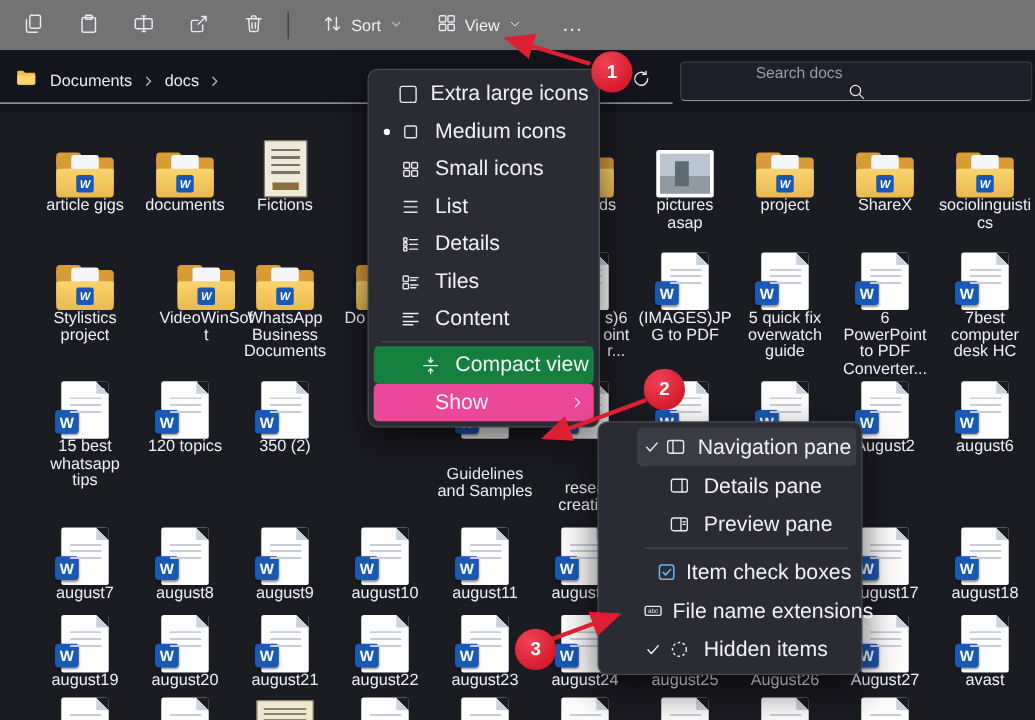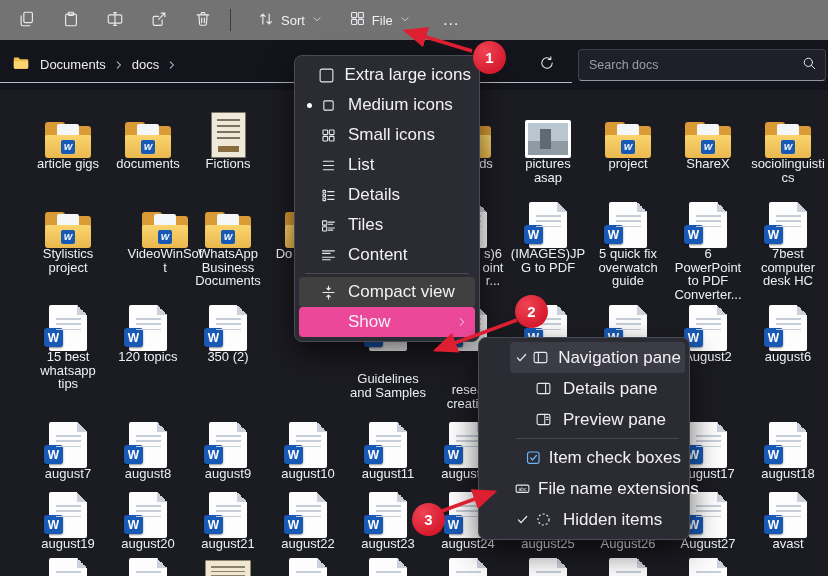--- a/index.html
+++ b/index.html
@@ -15,22 +15,22 @@
     padding:0 10px;border-radius:4px;margin-left:6px;font-size:13px;font-family:inherit;}
   .tmore{background:none;border:none;color:#f0f0f4;font-size:17px;margin-left:14px;height:32px;width:32px;border-radius:4px;}
 
   
   .addressbar{height:50px;background:#14141c;display:flex;align-items:center;position:relative;z-index:4;padding-right:2px;}
   .crumbwrap{flex:1;height:34px;display:flex;align-items:center;gap:6px;padding-left:12px;border-bottom:1px solid #b9b9c4;margin-right:6px;}
   #crumbs{display:flex;align-items:center;gap:2px;}
   .crumb{font-size:13px;color:#ececf0;padding:2px 4px;border-radius:3px;}
   .crumbsep{display:flex;align-items:center;}
   .rfr{margin-left:auto;margin-right:10px;width:30px;height:30px;}
-  .search{width:248px;height:32px;background:#1f1f29;border:1px solid #3f3f4a;border-bottom-color:#9595a0;border-radius:4px;
-    display:flex;align-items:center;padding:0 8px;box-sizing:border-box;}
+  .search{width:282px;height:32px;background:#1f1f29;border:1px solid #3f3f4a;border-bottom-color:#9595a0;border-radius:4px;
+    display:flex;align-items:center;padding:0 8px;box-sizing:border-box;flex-direction:column;}
   .sinput{flex:1;background:transparent;border:none;outline:none;color:#e6e6ec;font-size:12.5px;font-family:inherit;min-width:0;}
   .sinput::placeholder{color:#9c9ca8;}
 
   
   #files{position:absolute;inset:0;z-index:1;}
   .file{position:absolute;width:76px;}
   .fic{height:46px;display:flex;align-items:flex-end;justify-content:center;}
   .flb{position:absolute;top:45px;left:0;width:76px;text-align:center;font-size:13px;line-height:13.5px;
     color:#eef0f6;white-space:pre-line;overflow-wrap:break-word;}
 
@@ -64,21 +64,21 @@
   .icon-letter::after{content:"";position:absolute;left:5px;right:5px;top:5px;height:10px;
     background:repeating-linear-gradient(to bottom,#8a8268 0 1.6px,transparent 1.6px 4.6px);}
 
   
   .menu{position:absolute;background:#2b2b33;border:1px solid #4a4a54;border-radius:8px;
     box-shadow:0 12px 30px rgba(0,0,0,.6);z-index:10;box-sizing:border-box;padding:4px 0;}
   #view-menu{left:294px;top:55px;width:186px;}
   #show-submenu{left:478px;top:337px;width:212px;z-index:11;padding-left:27px;}
   .menu .mrow{height:30px;margin:0 4px;padding:0 4px;border-radius:4px;display:flex;align-items:center;}
   #show-submenu .mrow{height:31px;}
-  .mrow.hl{background:#404040;}
+  .mrow.hl{background:#15803d;justify-content:flex-end;}
   .mrow.hl2{background:#ec4899;}
   .mrow.hov{background:#3c3c46;}
   .mbul{width:13px;display:flex;justify-content:center;align-items:center;}
   .mbul i{width:5px;height:5px;background:#fff;border-radius:50%;}
   .mico{width:25px;display:flex;justify-content:center;align-items:center;}
   .mlab{margin-left:7px;font-size:17px;color:#f1f1f5;white-space:nowrap;}
   .mchev{margin-left:auto;display:flex;align-items:center;padding-right:2px;}
   .mchk{width:17px;display:flex;justify-content:center;align-items:center;}
   .msep{height:1px;background:#48484f;margin:3px 10px;}
 
@@ -138,21 +138,21 @@
             <path d="M5 8l5 5 5-5" fill="none" stroke="#e9e9f0" stroke-width="1.3" stroke-linecap="round" stroke-linejoin="round"></path>
           </svg></span>
     </button>
     <button class="tddl">
       <span class="tico" id="ic-view"><svg viewBox="0 0 20 20" width="17" height="17" aria-hidden="true">
             <rect x="3" y="3" width="6" height="6" rx="1" fill="none" stroke="#e9e9f0" stroke-width="1.3" stroke-linecap="round" stroke-linejoin="round"></rect>
             <rect x="11" y="3" width="6" height="6" rx="1" fill="none" stroke="#e9e9f0" stroke-width="1.3" stroke-linecap="round" stroke-linejoin="round"></rect>
             <rect x="3" y="11" width="6" height="6" rx="1" fill="none" stroke="#e9e9f0" stroke-width="1.3" stroke-linecap="round" stroke-linejoin="round"></rect>
             <rect x="11" y="11" width="6" height="6" rx="1" fill="none" stroke="#e9e9f0" stroke-width="1.3" stroke-linecap="round" stroke-linejoin="round"></rect>
           </svg></span>
-      <span class="tlbl">File</span>
+      <span class="tlbl">View</span>
       <span class="tchv" id="ic-chev2"><svg viewBox="0 0 20 20" width="12" height="12" aria-hidden="true">
             <path d="M5 8l5 5 5-5" fill="none" stroke="#e9e9f0" stroke-width="1.3" stroke-linecap="round" stroke-linejoin="round"></path>
           </svg></span>
     </button>
     <button class="tmore">…</button>
   </div>
 
   <div class="addressbar">
     <div class="crumbwrap">
       <span class="tico" id="bc-folder"><svg viewBox="0 0 20 20" width="18" height="18" aria-hidden="true">

